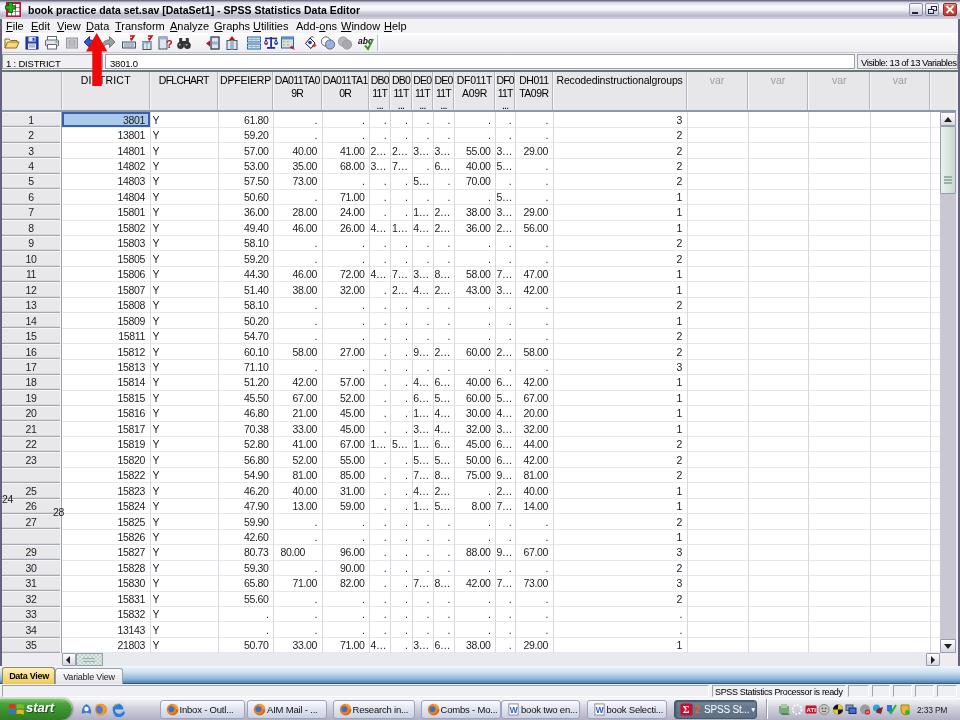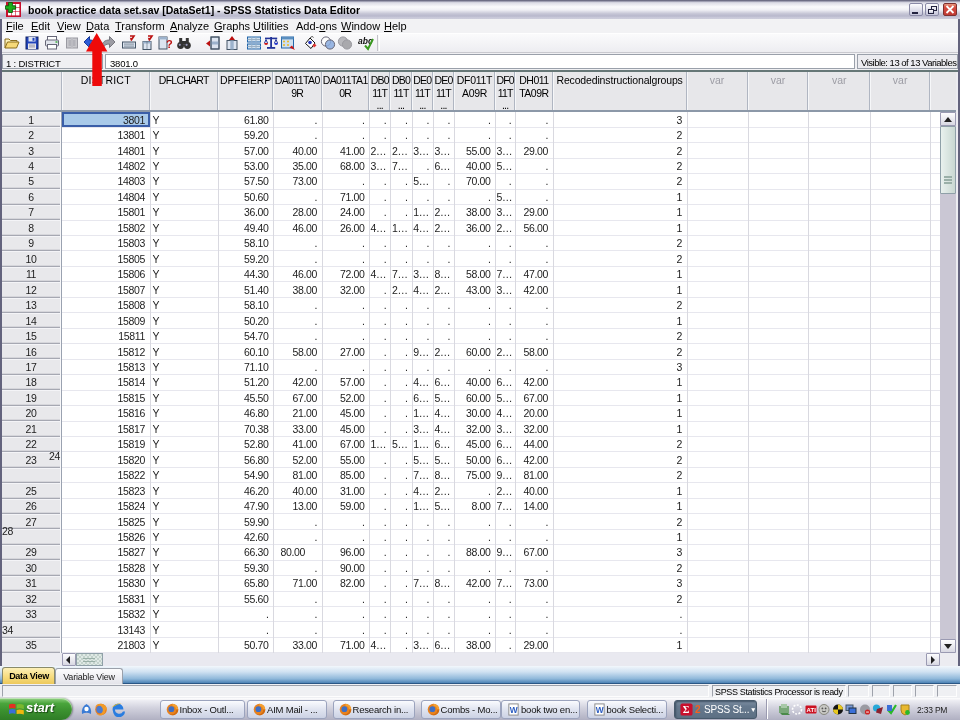--- a/index.html
+++ b/index.html
@@ -610,21 +610,21 @@
 <div class="t r" style="left:273px;top:453.72px;width:44px">52.00</div>
 <div class="t r" style="left:321.5px;top:453.72px;width:43px">55.00</div>
 <div class="t r" style="left:454px;top:453.72px;width:36.5px">50.00</div>
 <div class="t r" style="left:515.3px;top:453.72px;width:32.8px">42.00</div>
 <div class="t r" style="left:369px;top:453.72px;width:17.4px">.</div>
 <div class="t r" style="left:390.4px;top:453.72px;width:17.3px">.</div>
 <div class="t" style="left:413.2px;top:453.72px">5…</div>
 <div class="t" style="left:434.5px;top:453.72px">5…</div>
 <div class="t" style="left:496.5px;top:453.72px">6…</div>
 <div class="t r" style="left:552.6px;top:453.72px;width:129.5px">2</div>
-<div class="t" style="left:2px;top:450px;width:58px;text-align:right">24</div>
+<div class="t" style="left:2px;top:493px;width:58px;text-align:left">24</div>
 <div class="t r" style="left:62px;top:469.18px;width:83px">15822</div>
 <div class="t" style="left:152.5px;top:469.18px">Y</div>
 <div class="t r" style="left:218px;top:469.18px;width:50.5px">54.90</div>
 <div class="t r" style="left:273px;top:469.18px;width:44px">81.00</div>
 <div class="t r" style="left:321.5px;top:469.18px;width:43px">85.00</div>
 <div class="t r" style="left:454px;top:469.18px;width:36.5px">75.00</div>
 <div class="t r" style="left:515.3px;top:469.18px;width:32.8px">81.00</div>
 <div class="t r" style="left:369px;top:469.18px;width:17.4px">.</div>
 <div class="t r" style="left:390.4px;top:469.18px;width:17.3px">.</div>
 <div class="t" style="left:413.2px;top:469.18px">7…</div>
@@ -666,38 +666,38 @@
 <div class="t r" style="left:273px;top:515.56px;width:44px">.</div>
 <div class="t r" style="left:321.5px;top:515.56px;width:43px">.</div>
 <div class="t r" style="left:454px;top:515.56px;width:36.5px">.</div>
 <div class="t r" style="left:515.3px;top:515.56px;width:32.8px">.</div>
 <div class="t r" style="left:369px;top:515.56px;width:17.4px">.</div>
 <div class="t r" style="left:390.4px;top:515.56px;width:17.3px">.</div>
 <div class="t r" style="left:411.7px;top:515.56px;width:17.3px">.</div>
 <div class="t r" style="left:433px;top:515.56px;width:17px">.</div>
 <div class="t r" style="left:495px;top:515.56px;width:16.3px">.</div>
 <div class="t r" style="left:552.6px;top:515.56px;width:129.5px">2</div>
-<div class="t" style="left:2px;top:525px;width:62px;text-align:left">28</div>
+<div class="t" style="left:2px;top:506px;width:62px;text-align:right">28</div>
 <div class="t r" style="left:62px;top:531.02px;width:83px">15826</div>
 <div class="t" style="left:152.5px;top:531.02px">Y</div>
 <div class="t r" style="left:218px;top:531.02px;width:50.5px">42.60</div>
 <div class="t r" style="left:273px;top:531.02px;width:44px">.</div>
 <div class="t r" style="left:321.5px;top:531.02px;width:43px">.</div>
 <div class="t r" style="left:454px;top:531.02px;width:36.5px">.</div>
 <div class="t r" style="left:515.3px;top:531.02px;width:32.8px">.</div>
 <div class="t r" style="left:369px;top:531.02px;width:17.4px">.</div>
 <div class="t r" style="left:390.4px;top:531.02px;width:17.3px">.</div>
 <div class="t r" style="left:411.7px;top:531.02px;width:17.3px">.</div>
 <div class="t r" style="left:433px;top:531.02px;width:17px">.</div>
 <div class="t r" style="left:495px;top:531.02px;width:16.3px">.</div>
 <div class="t r" style="left:552.6px;top:531.02px;width:129.5px">1</div>
 <div class="t" style="left:2px;top:546.48px;width:58px;text-align:center">29</div>
 <div class="t r" style="left:62px;top:546.48px;width:83px">15827</div>
 <div class="t" style="left:152.5px;top:546.48px">Y</div>
-<div class="t r" style="left:218px;top:546.48px;width:50.5px">66.30</div>
+<div class="t r" style="left:218px;top:546.48px;width:50.5px">80.73</div>
 <div class="t r" style="left:273px;top:546.48px;width:32px">80.00</div>
 <div class="t r" style="left:321.5px;top:546.48px;width:43px">96.00</div>
 <div class="t r" style="left:454px;top:546.48px;width:36.5px">88.00</div>
 <div class="t r" style="left:515.3px;top:546.48px;width:32.8px">67.00</div>
 <div class="t r" style="left:369px;top:546.48px;width:17.4px">.</div>
 <div class="t r" style="left:390.4px;top:546.48px;width:17.3px">.</div>
 <div class="t r" style="left:411.7px;top:546.48px;width:17.3px">.</div>
 <div class="t r" style="left:433px;top:546.48px;width:17px">.</div>
 <div class="t" style="left:496.5px;top:546.48px">9…</div>
 <div class="t r" style="left:552.6px;top:546.48px;width:129.5px">3</div>
@@ -750,21 +750,21 @@
 <div class="t r" style="left:273px;top:608.32px;width:44px">.</div>
 <div class="t r" style="left:321.5px;top:608.32px;width:43px">.</div>
 <div class="t r" style="left:454px;top:608.32px;width:36.5px">.</div>
 <div class="t r" style="left:515.3px;top:608.32px;width:32.8px">.</div>
 <div class="t r" style="left:369px;top:608.32px;width:17.4px">.</div>
 <div class="t r" style="left:390.4px;top:608.32px;width:17.3px">.</div>
 <div class="t r" style="left:411.7px;top:608.32px;width:17.3px">.</div>
 <div class="t r" style="left:433px;top:608.32px;width:17px">.</div>
 <div class="t r" style="left:495px;top:608.32px;width:16.3px">.</div>
 <div class="t r" style="left:552.6px;top:608.32px;width:129.5px">.</div>
-<div class="t" style="left:2px;top:623.78px;width:58px;text-align:left">34</div>
+<div class="t" style="left:2px;top:623.78px;width:58px;text-align:center">34</div>
 <div class="t r" style="left:62px;top:623.78px;width:83px">13143</div>
 <div class="t" style="left:152.5px;top:623.78px">Y</div>
 <div class="t r" style="left:218px;top:623.78px;width:50.5px">.</div>
 <div class="t r" style="left:273px;top:623.78px;width:44px">.</div>
 <div class="t r" style="left:321.5px;top:623.78px;width:43px">.</div>
 <div class="t r" style="left:454px;top:623.78px;width:36.5px">.</div>
 <div class="t r" style="left:515.3px;top:623.78px;width:32.8px">.</div>
 <div class="t r" style="left:369px;top:623.78px;width:17.4px">.</div>
 <div class="t r" style="left:390.4px;top:623.78px;width:17.3px">.</div>
 <div class="t r" style="left:411.7px;top:623.78px;width:17.3px">.</div>

